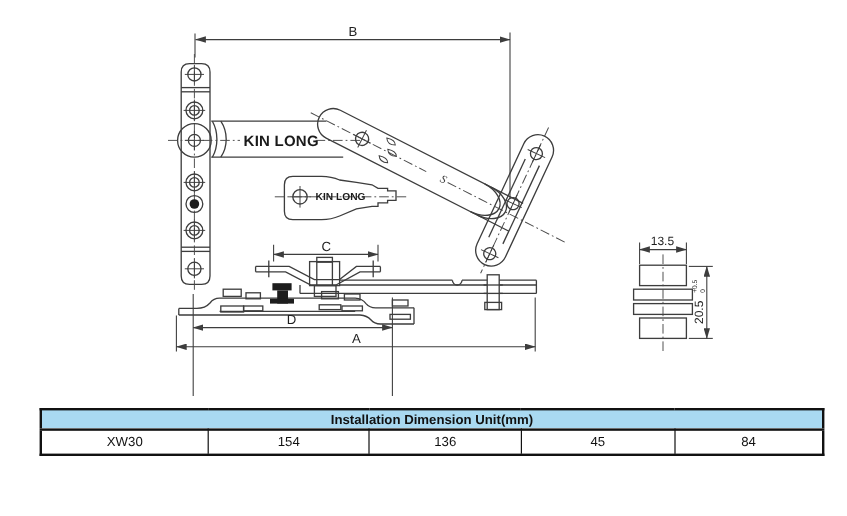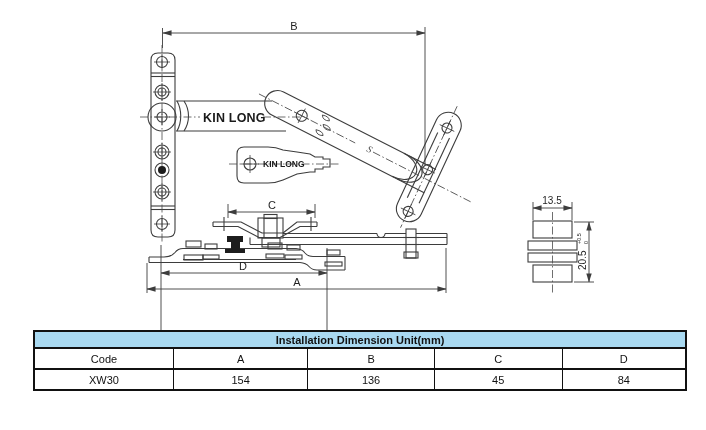--- a/index.html
+++ b/index.html
@@ -18,21 +18,21 @@
   .brand{font-family:"Liberation Sans",sans-serif;font-size:12.5px;font-weight:bold;
          fill:#1a1a1a;letter-spacing:0.2px;}
   .brand-sm{font-family:"Liberation Sans",sans-serif;font-size:8.5px;font-weight:bold;
          fill:#1a1a1a;}
   .s-label{font-family:"Liberation Serif",serif;font-size:9.5px;font-style:italic;fill:#3d3d3d;}
   
   .dim-table{position:absolute;left:33px;top:330px;width:654px;border-collapse:collapse;
              table-layout:fixed;font-size:11px;color:#111;}
   .dim-table th,.dim-table td{border:1px solid #111;text-align:center;padding:0;
              overflow:hidden;white-space:nowrap;}
-  .dim-table{border:2px solid #111;}
+  .dim-table{border:2px solid #111;margin-top:10px;}
   .dim-table .title-row th{background:#a9d9f1;height:15px;font-weight:bold;
              border-bottom:2px solid #111;}
   .dim-table .head-row th{height:19px;font-weight:normal;border-bottom:2px solid #111;}
   .dim-table td{height:19px;}
   .col-code{width:21.4%;} .col-a{width:20.6%;} .col-b{width:19.4%;}
   .col-c{width:19.6%;} .col-d{width:19.0%;}
 </style>
 </head>
 <body>
 
@@ -272,27 +272,20 @@
     <colgroup>
       <col class="col-code">
         <col class="col-a">
         <col class="col-b">
         <col class="col-c">
         <col class="col-d">
     </colgroup>
     <thead>
       <tr class="title-row">
         <th colspan="5">Installation Dimension Unit(mm)</th>
-      </tr>
-      <tr class="head-row">
-        <th>Code</th>
-        <th>A</th>
-        <th>B</th>
-        <th>C</th>
-        <th>D</th>
       </tr>
     </thead>
     <tbody>
       <tr>
         <td>XW30</td>
         <td>154</td>
         <td>136</td>
         <td>45</td>
         <td>84</td>
       </tr>

